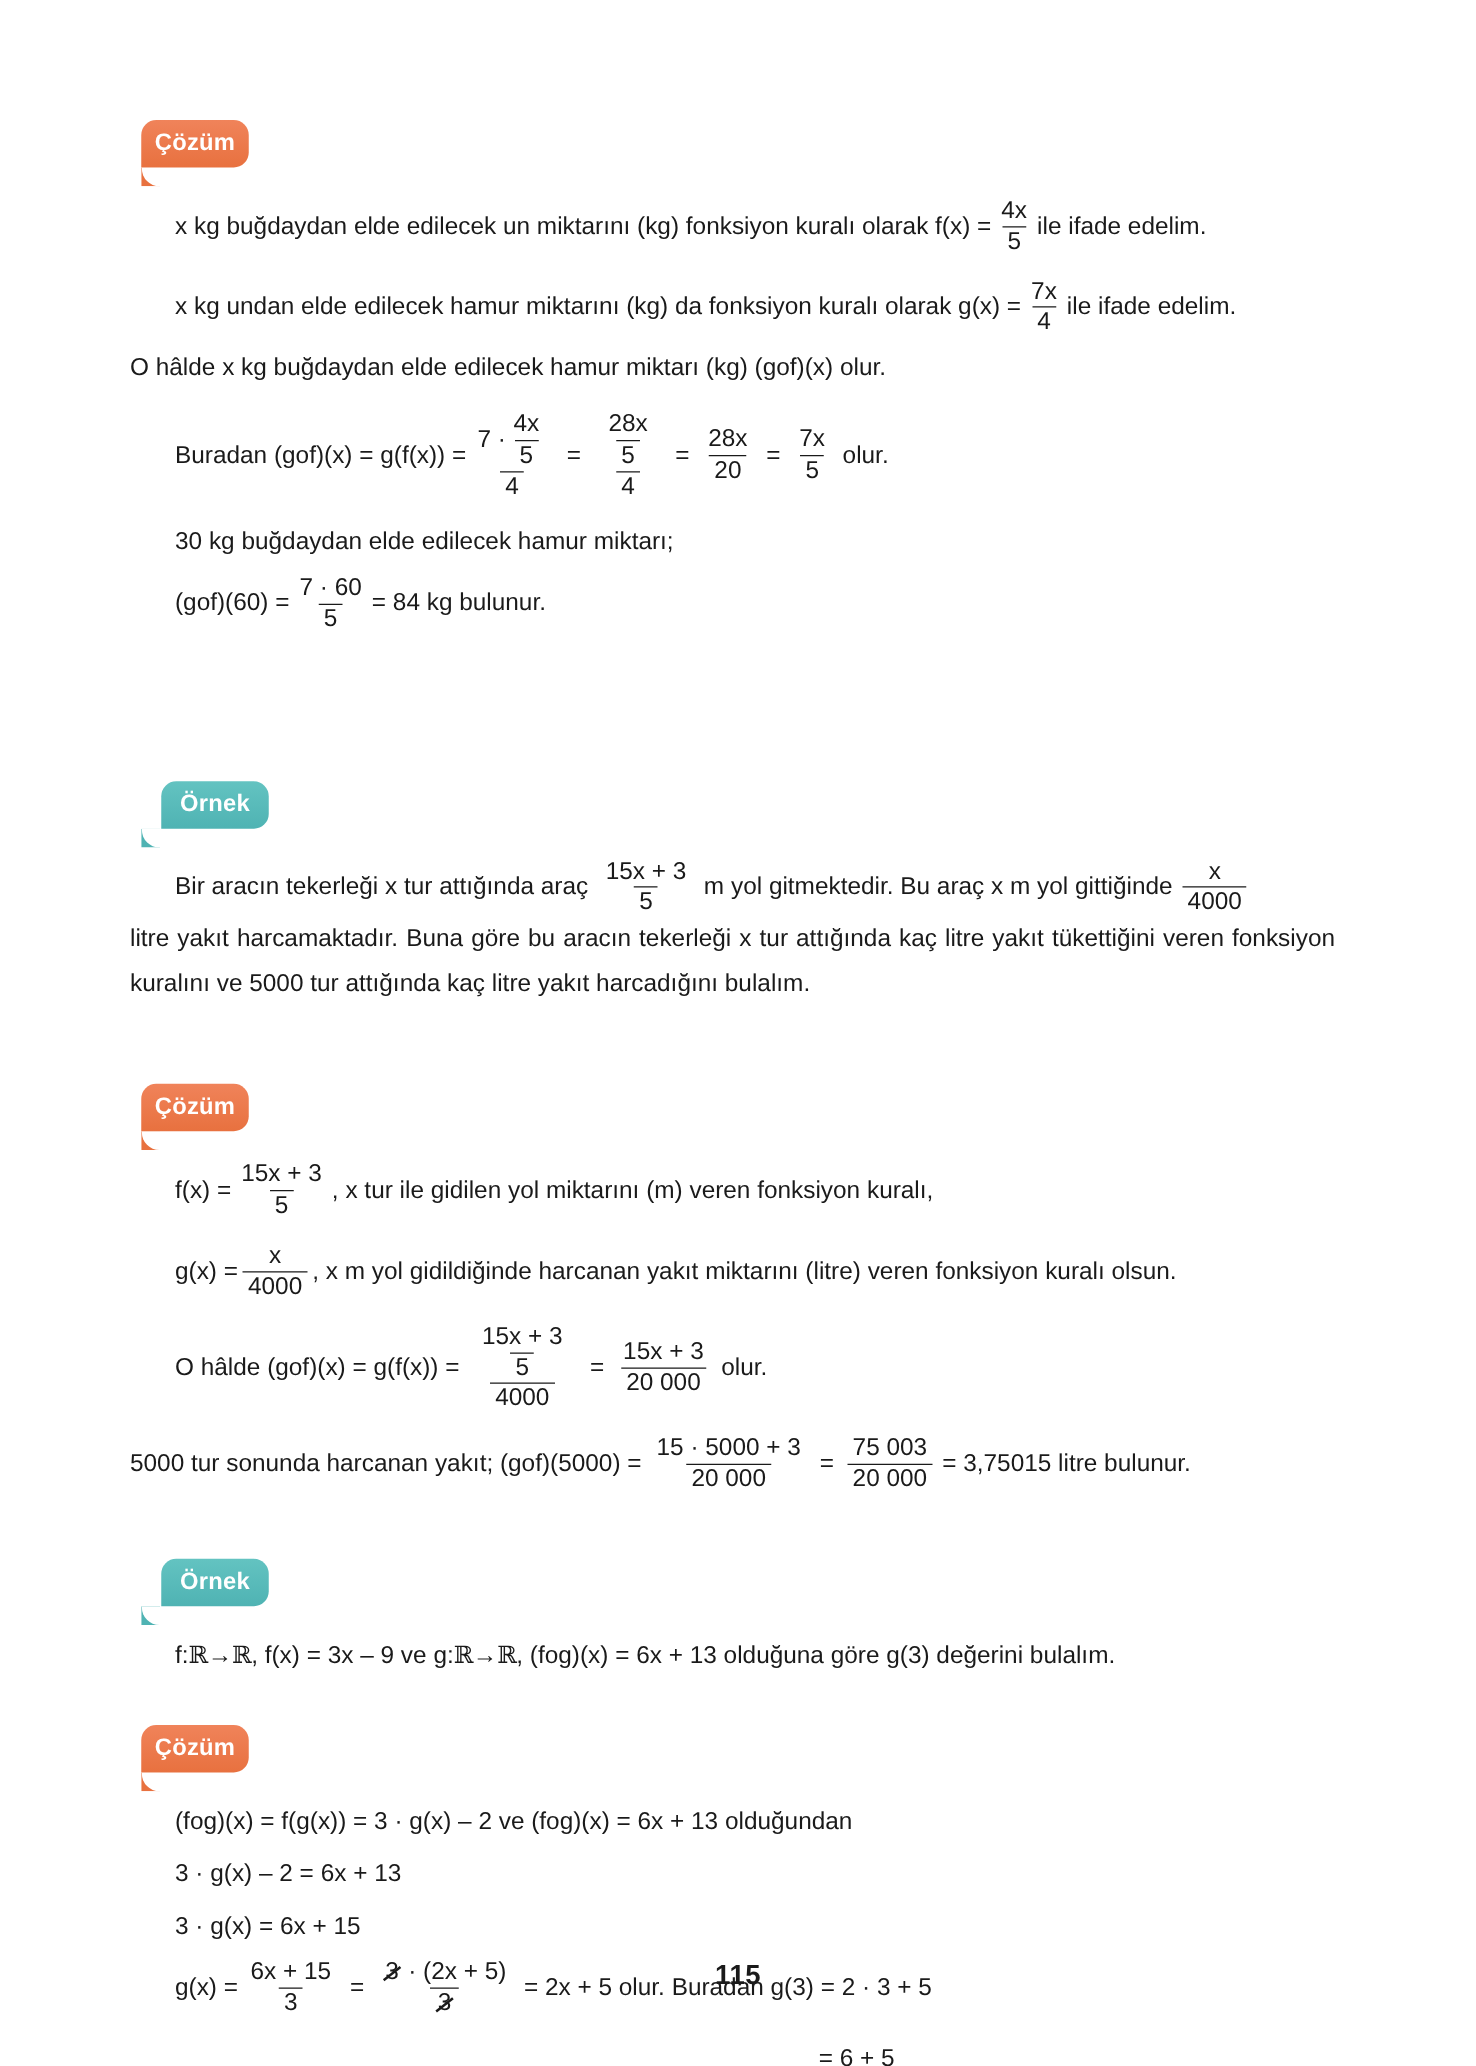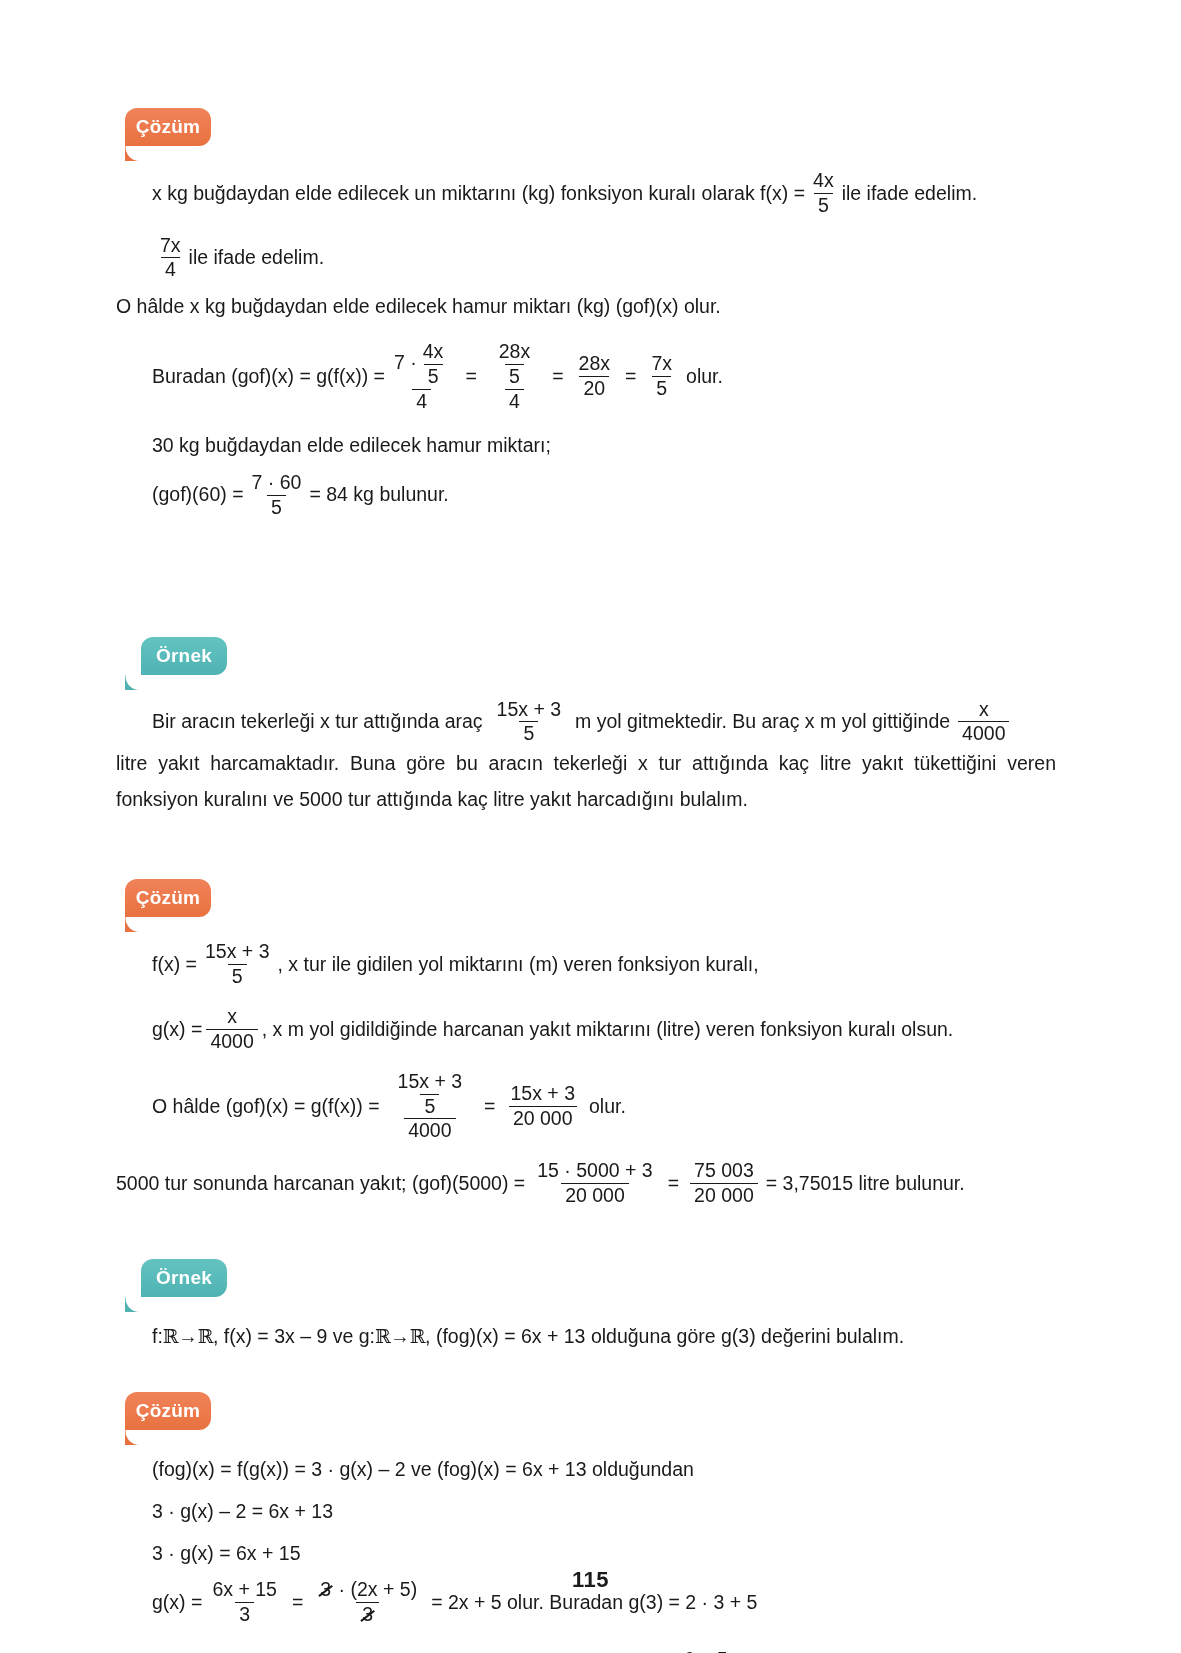--- a/index.html
+++ b/index.html
@@ -14,21 +14,21 @@
     color: #1a1a1a;
     position: relative;
     overflow: hidden;
   }
 
   .page {
     position: relative;
     width: 1181px;
     height: 1653px;
     box-sizing: border-box;
-    padding: 12px;
+    padding: 0;
   }
 
   
   .badge-wrap {
     position: relative;
     margin-left: 113px;
     width: 86px;
     height: 52px;
   }
   .badge {
@@ -189,20 +189,21 @@
   <div class="block indent line row-gap-s">
     <span class="mathtxt">x kg buğdaydan elde edilecek un miktarını (kg) fonksiyon kuralı olarak f(x) =</span>
     <span class="frac">
       <span class="num">4x</span>
       <span class="den">5</span>
     </span>
     <span class="mathtxt">ile ifade edelim.</span>
   </div>
 
   <div class="block indent line row-gap-m">
+    <span class="mathtxt">x kg undan elde edilecek hamur miktarını (kg) da fonksiyon kuralı olarak g(x) =</span>
     <span class="frac">
       <span class="num">7x</span>
       <span class="den">4</span>
     </span>
     <span class="mathtxt">ile ifade edelim.</span>
   </div>
 
   <div class="block flush row-gap-s">O hâlde x kg buğdaydan elde edilecek hamur miktarı (kg) (gof)(x) olur.</div>
 
   <div class="block indent line row-gap-m">

